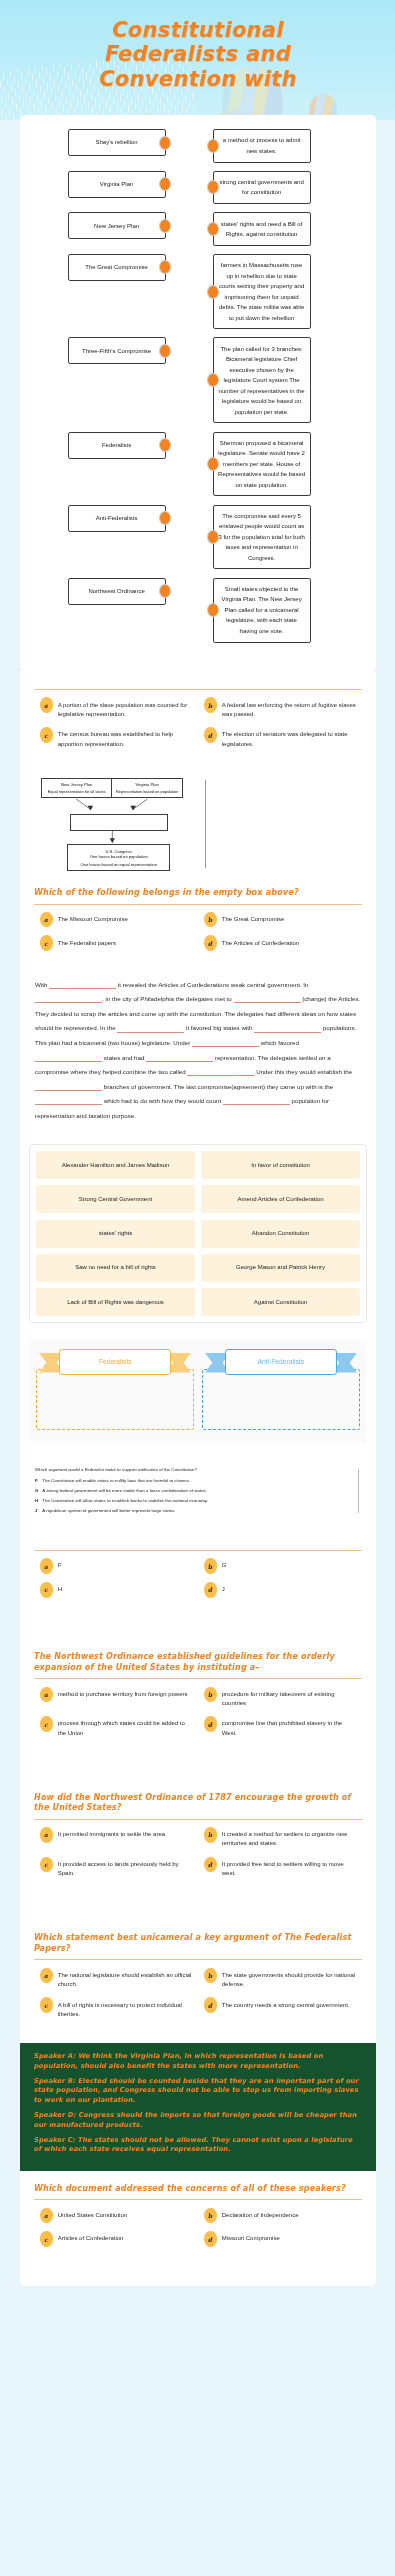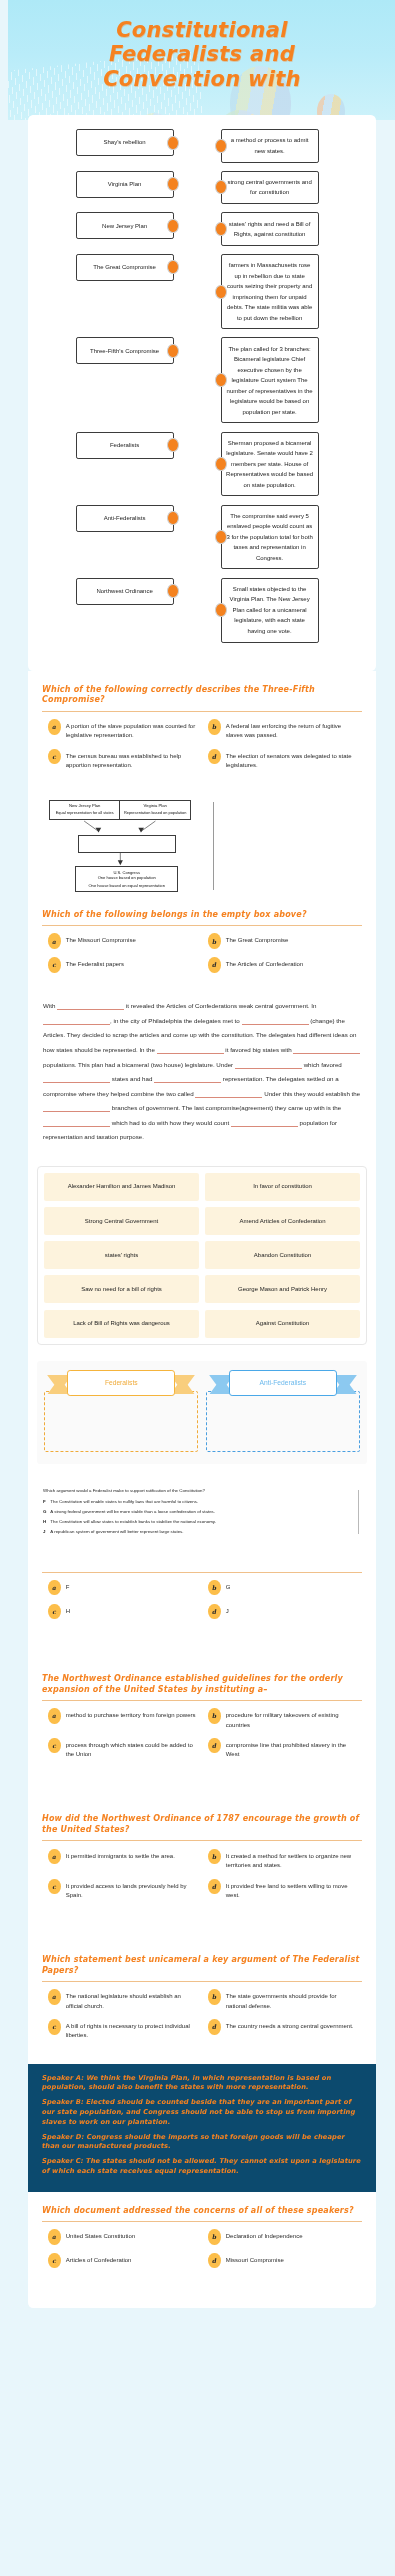--- a/index.html
+++ b/index.html
@@ -3,21 +3,21 @@
 <meta charset="utf-8">
 <style>
   * { box-sizing: border-box; }
   html, body { margin:0; padding:0; }
   body {
     width: 396px;
     background: #e8f6fb;
     font-family: "Liberation Sans", sans-serif;
     color: #2b2b2b;
   }
-  .page { width:396px; position:relative;padding-left:8px; }
+  .page { width:396px; position:relative; }
 
   
   .hero {
     height: 120px;
     background: linear-gradient(180deg,#aee9f7 0%,#b9ecf9 45%,#cdf2fa 100%);
     position: relative;
     overflow: hidden;
   }
   .hero .swoosh {
     position:absolute; left:-20.6px; top:62px; width:216px; height:103px;
@@ -156,21 +156,21 @@
 
   
   .examimg { margin:0 19.6px; background:#fff; padding: 9.3px 15.5px 13.4px; }
   .examinner { position:relative; padding-right:13.4px; font-size:4.4px; line-height:1.1; color:#1b1b1b; font-family:"Liberation Sans", sans-serif; }
   .examinner .eq { margin-bottom:6.2px; }
   .examinner .eo { margin-bottom:5.2px; display:flex; }
   .examinner .eo b { width:7.2px; flex:0 0 auto; }
   .examrule { position:absolute; right:2.1px; top:1px; bottom:1px; width:0.5px; background:#b9b9b9; }
 
   
-  .speak { margin:0 19.6px; background:#0c4a6e; padding: 9.3px 14.4px 10.3px; }
+  .speak { margin:0 19.6px; background:#14532d; padding: 9.3px 14.4px 10.3px; }
   .speakline {
     font-family:"DejaVu Sans", sans-serif; font-style:italic; font-weight:700;
     color:#f58220; font-size:6.7px; line-height:1.45; margin-bottom:5.2px; letter-spacing:0.1px;
   }
   .spacer { height:17.5px; background:#fff; margin:0 19.6px; }
   .tailpad { height:15.5px; background:#fff; margin:0 19.6px; border-radius:0 0 5.2px 5.2px; }
   .gap { height:13.4px; }
 </style>
 </head>
 <body>
@@ -252,21 +252,20 @@
         <div class="mcol-left">
           <div class="mbox left">Northwest Ordinance<span class="dot r"></span></div>
         </div>
         <div class="mcol-right">
           <div class="mbox right">Small states objected to the Virginia Plan. The New Jersey Plan called for a unicameral legislature, with each state having one vote.<span class="dot l"></span></div>
         </div>
       </div>
     </div>
 
   <div class="qblock">
-    <div class="qtitle">Which of the following correctly describes the Three-Fifth Compromise?</div>
     <div class="qrule"></div>
     <div class="choices" id="q1-choices">
         <div class="choice">
           <span class="bullet">a</span>
           <span class="ctext">A portion of the slave population was counted for legislative representation.</span>
         </div>
         <div class="choice">
           <span class="bullet">b</span>
           <span class="ctext">A federal law enforcing the return of fugitive slaves was passed.</span>
         </div>

